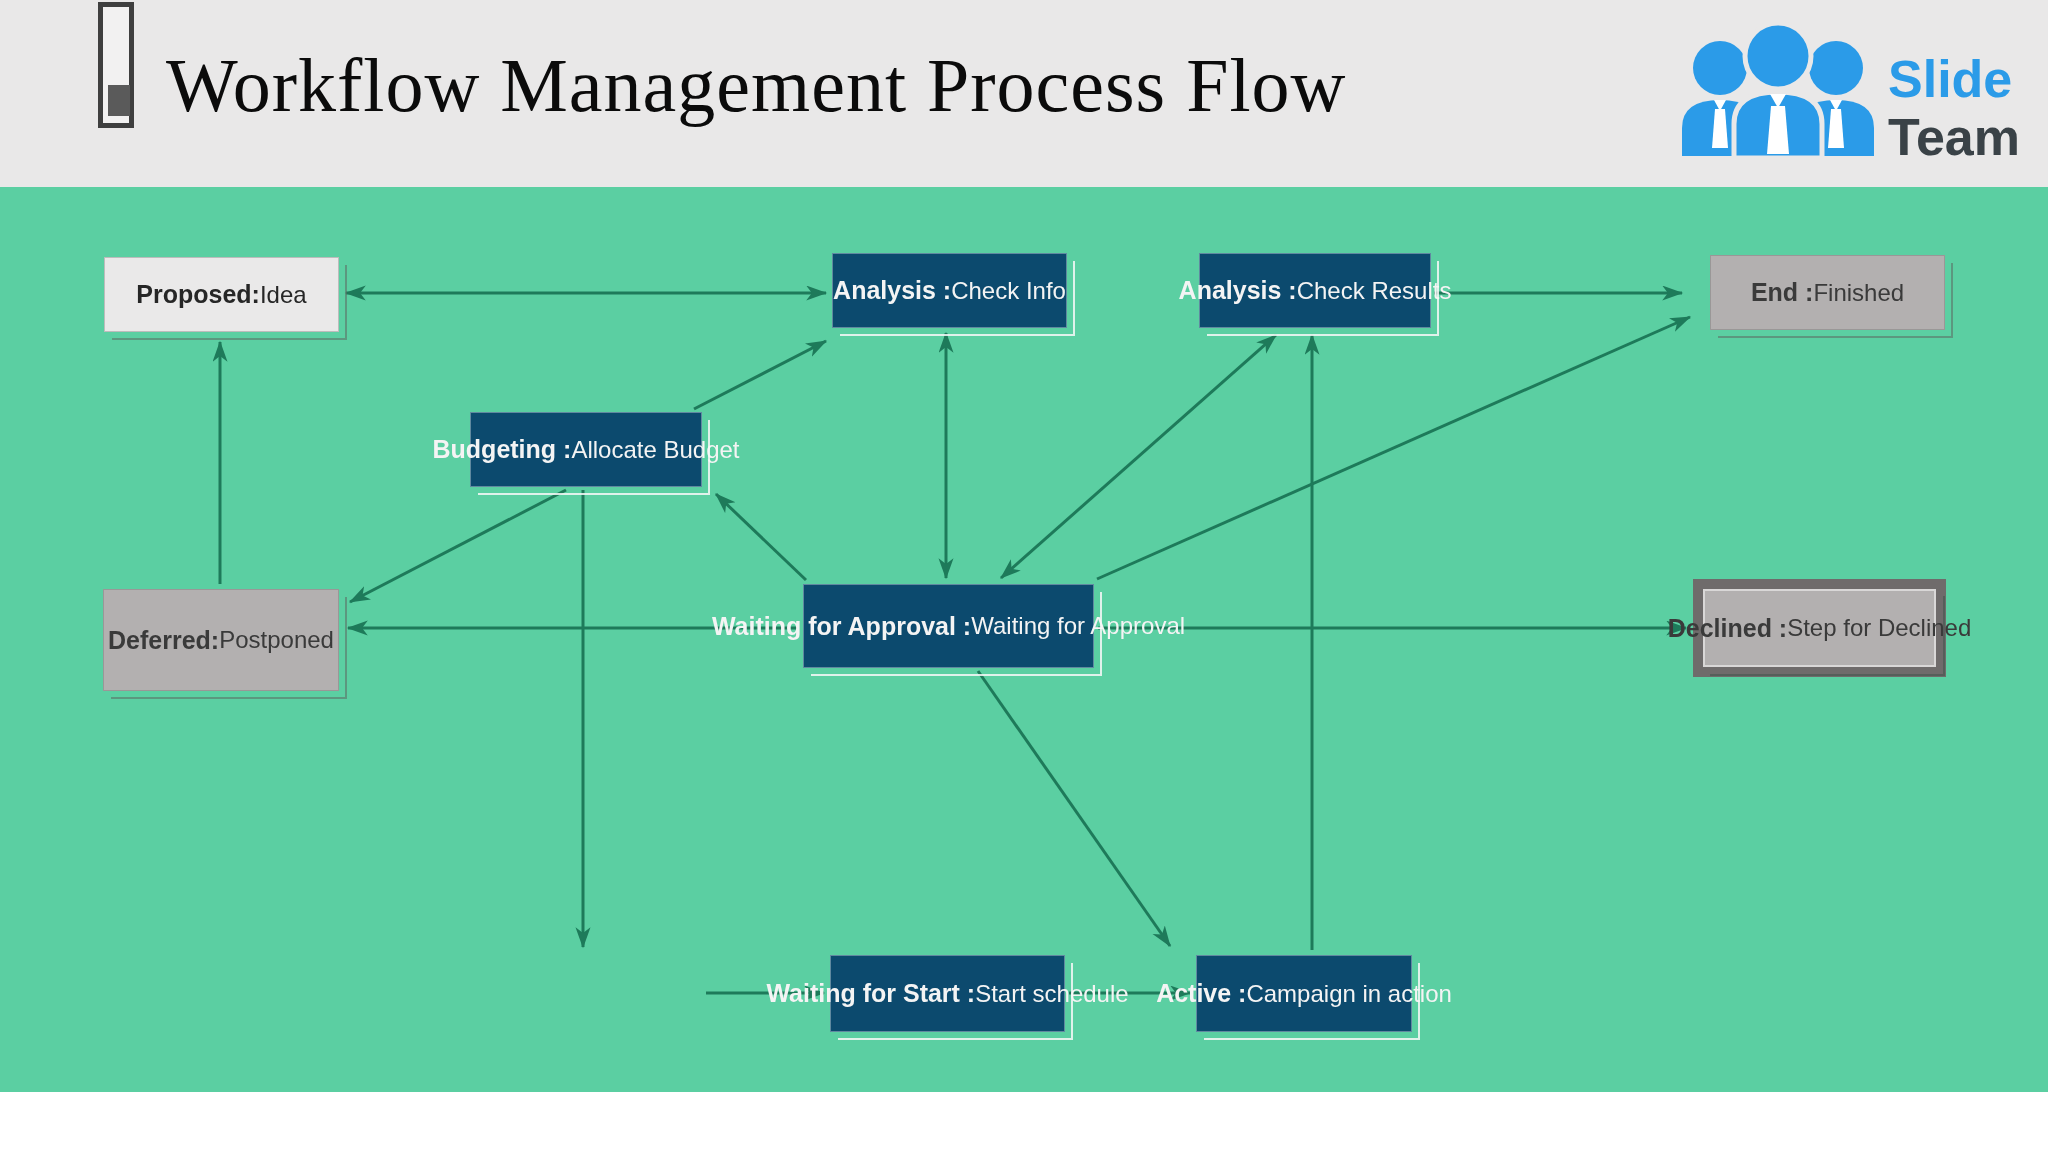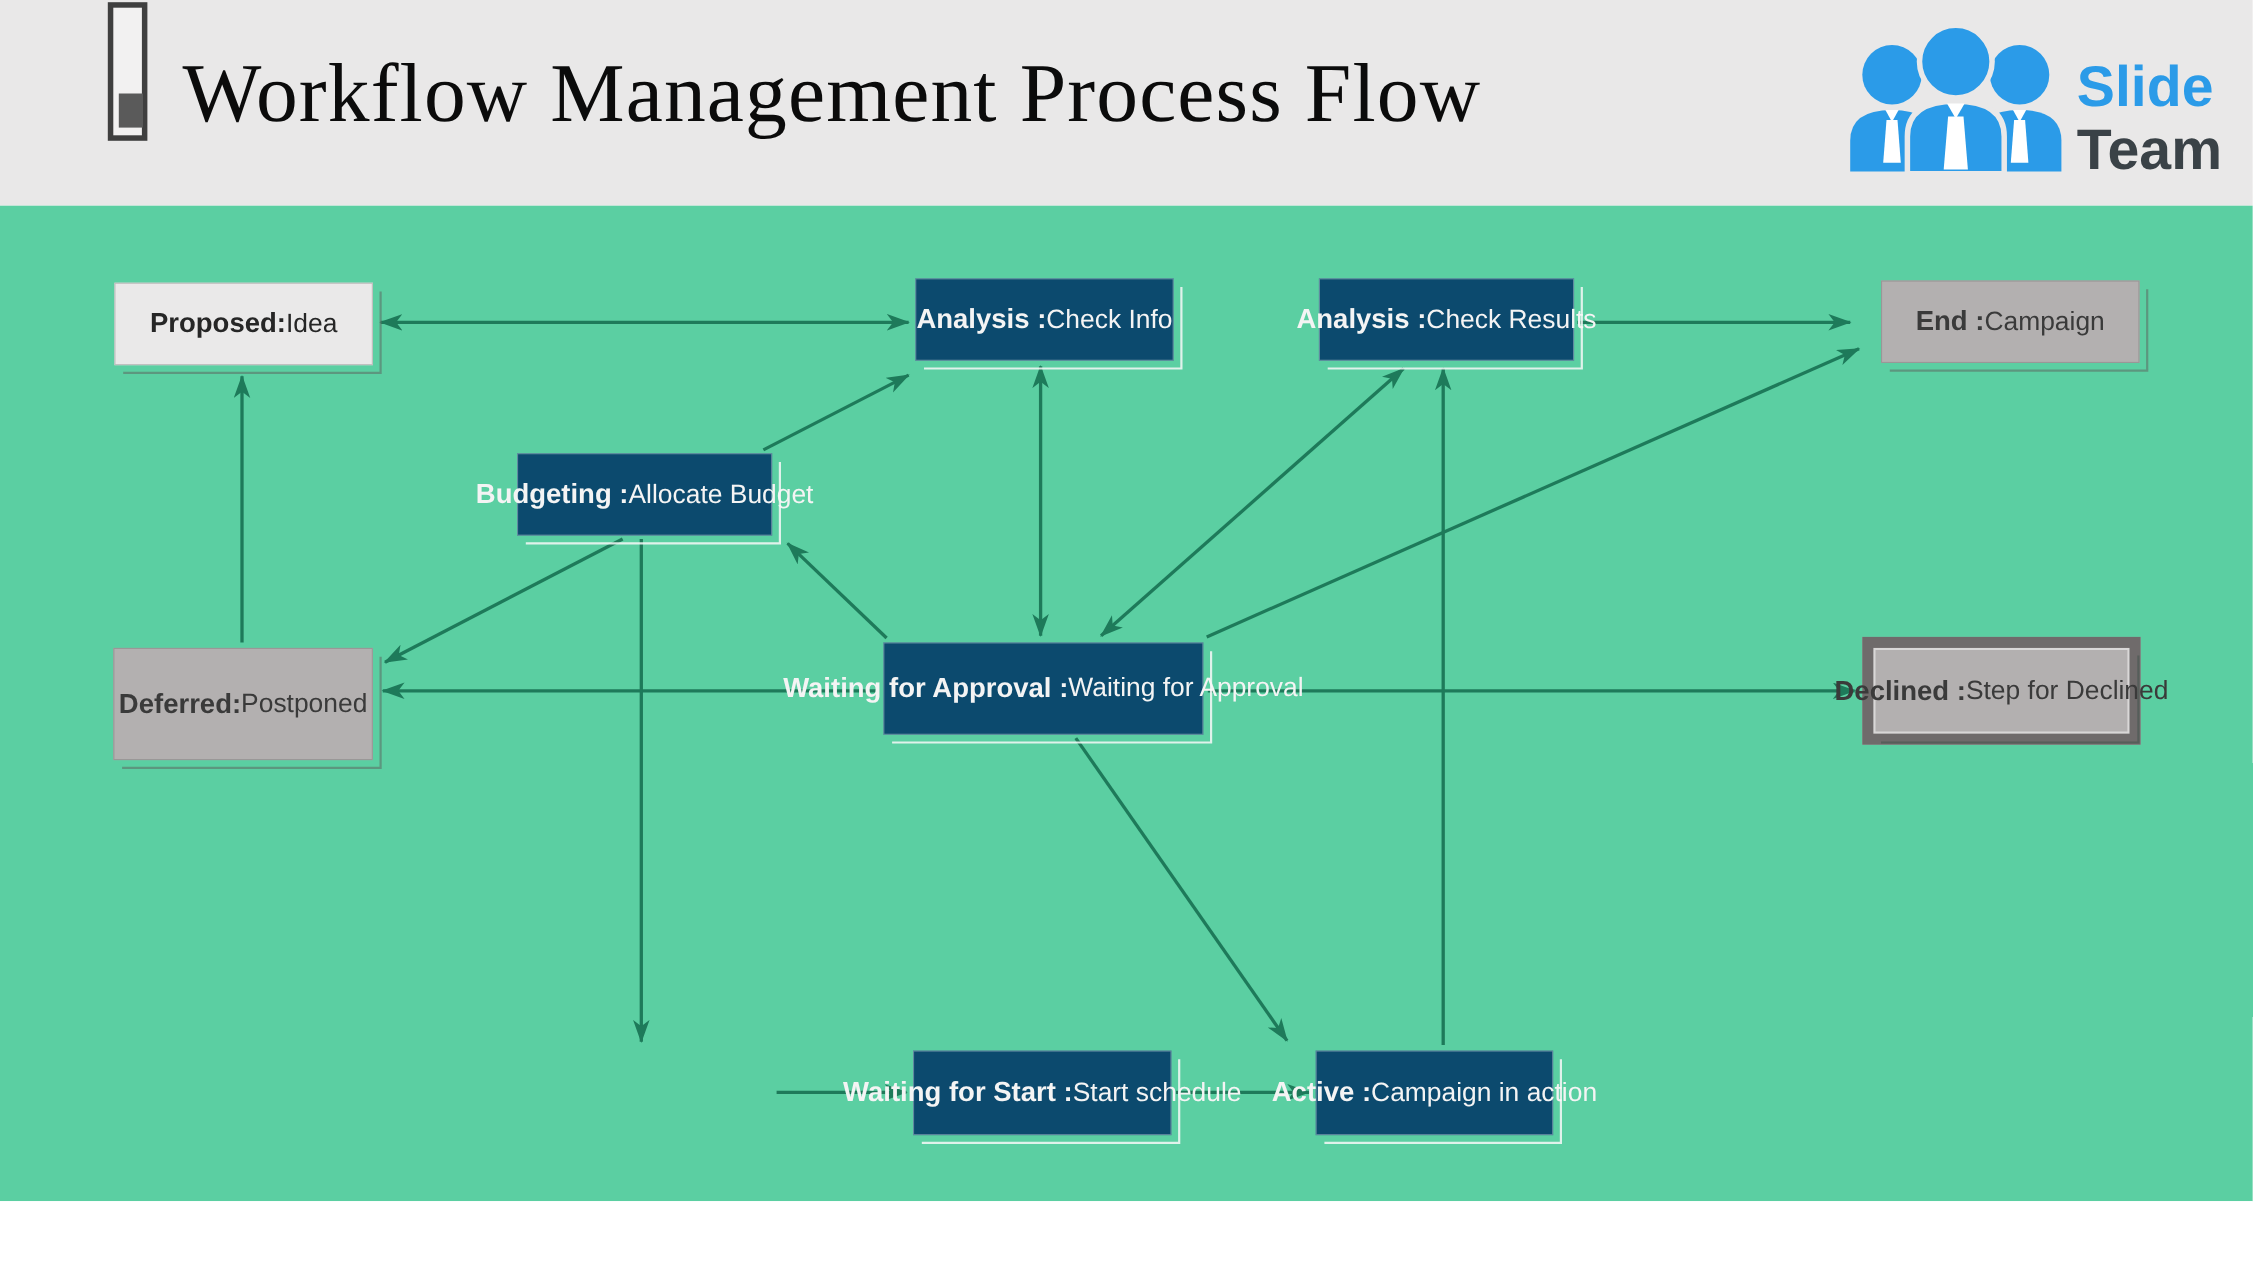--- a/index.html
+++ b/index.html
@@ -119,21 +119,21 @@
     <div class="node-subtitle">Check Info</div>
   </div>
 
   <div class="node dark" style="left:1199px;top:253px;width:232px;height:75px">
     <div class="node-title">Analysis :</div>
     <div class="node-subtitle">Check Results</div>
   </div>
 
   <div class="node gray" style="left:1710px;top:255px;width:235px;height:75px">
     <div class="node-title">End :</div>
-    <div class="node-subtitle">Campaign</div>
+    <div class="node-subtitle">Finished</div>
   </div>
 
   <div class="node dark" style="left:470px;top:412px;width:232px;height:75px">
     <div class="node-title">Budgeting :</div>
     <div class="node-subtitle">Allocate Budget</div>
   </div>
 
   <div class="node gray" style="left:103px;top:589px;width:236px;height:102px">
     <div class="node-title">Deferred:</div>
     <div class="node-subtitle">Postponed</div>

